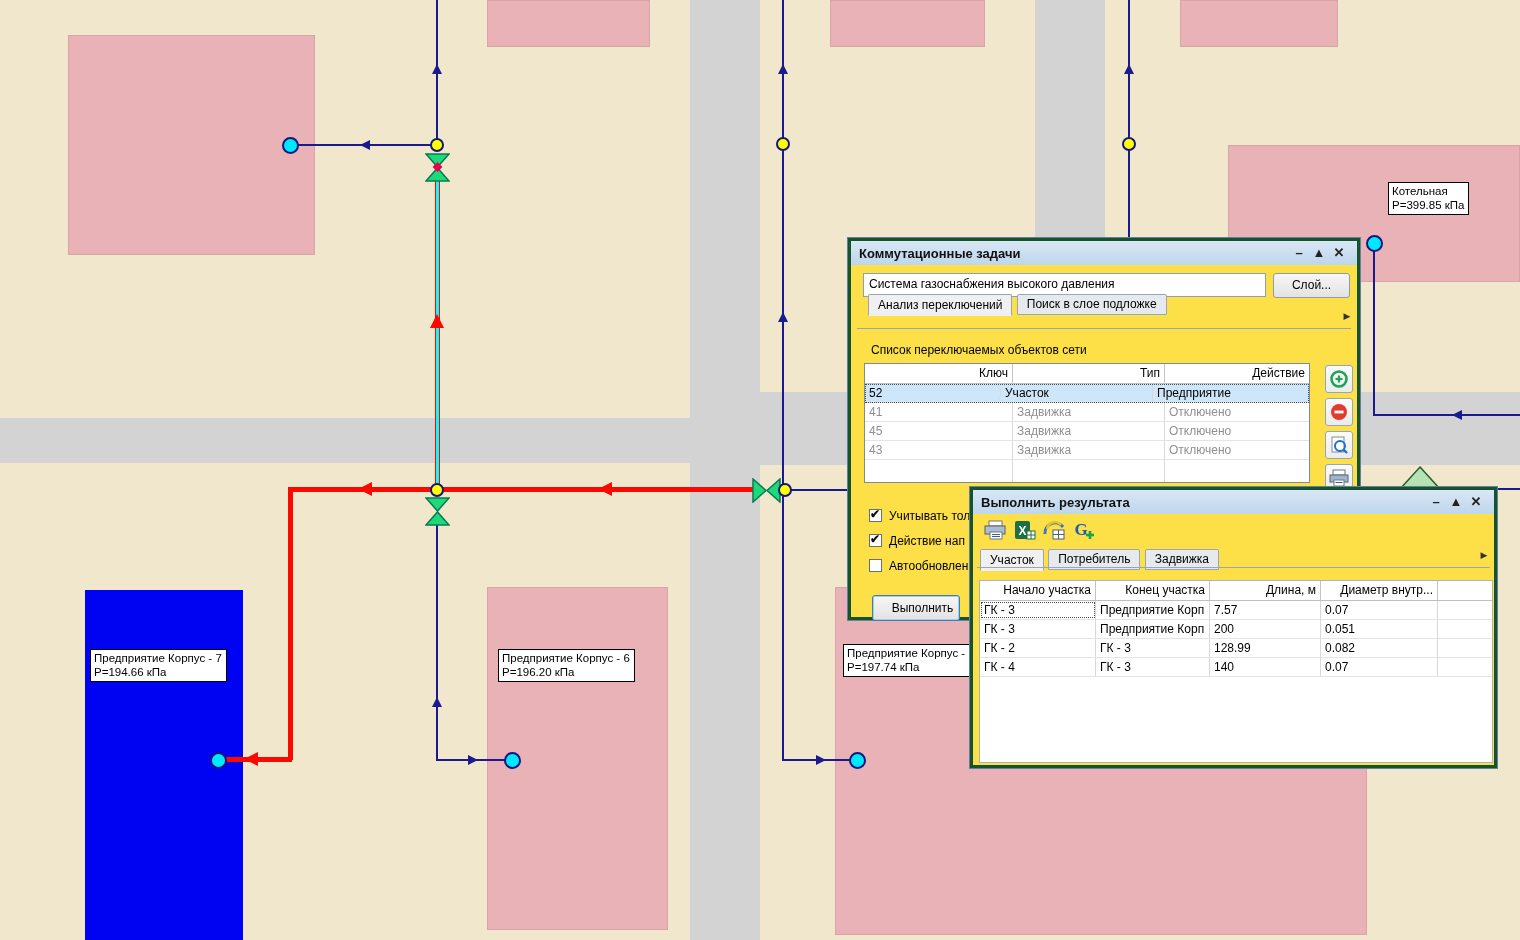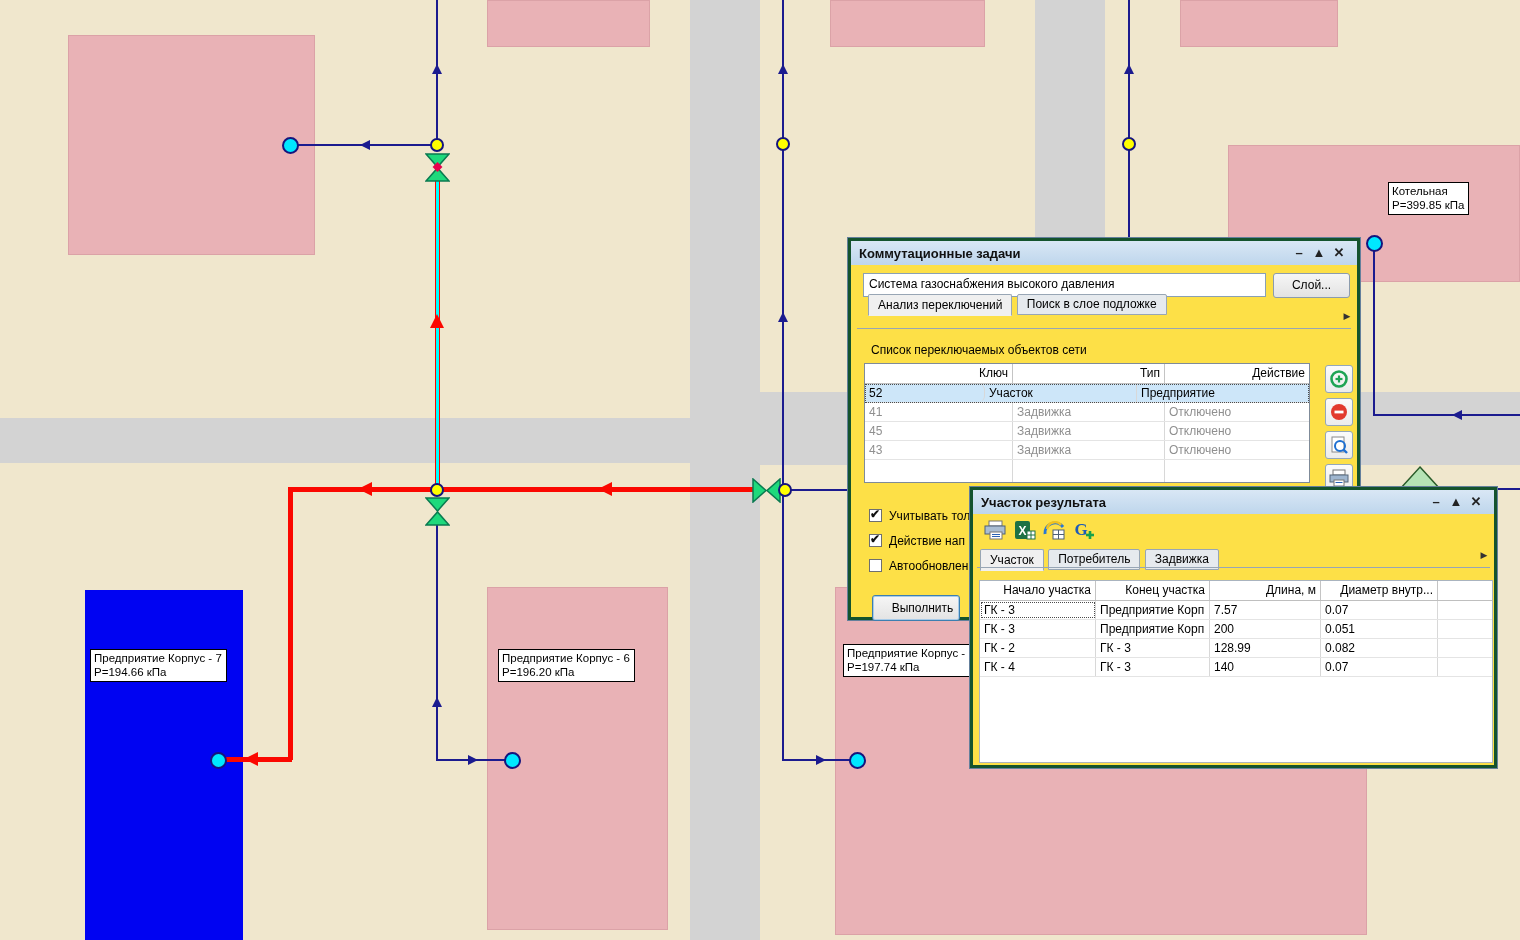--- a/index.html
+++ b/index.html
@@ -188,21 +188,21 @@
 
     <div class="label" style="left:20px;top:78px;">Список переключаемых объектов сети</div>
 
     <div class="grid" style="left:13px;top:98px;width:446px;height:120px;">
       <div class="grow ghead">
         <div class="gcell" style="width:148px;">Ключ</div>
         <div class="gcell" style="width:152px;">Тип</div>
         <div class="gcell" style="width:144px;border-right:none;">Действие</div>
       </div>
       <div class="grow rowsel">
-        <div class="gcell" style="width:120px;border-radius:6px;">52</div>
+        <div class="gcell" style="width:136px;border-radius:6px;">52</div>
         <div class="gcell" style="width:152px;">Участок</div>
         <div class="gcell" style="width:144px;border-right:none;">Предприятие</div>
       </div>
       <div class="grow rowgray">
         <div class="gcell" style="width:148px;">41</div>
         <div class="gcell" style="width:152px;">Задвижка</div>
         <div class="gcell" style="width:144px;border-right:none;">Отключено</div>
       </div>
       <div class="grow rowgray">
         <div class="gcell" style="width:148px;">45</div>
@@ -256,21 +256,21 @@
     <div class="cblabel" style="left:38px;top:269px;">Действие нап</div>
     <div class="cb" style="left:18px;top:294px;"></div>
     <div class="cblabel" style="left:38px;top:294px;">Автообновлен</div>
 
     <div class="btn btn-focus" style="left:21px;top:330px;width:88px;height:26px;line-height:24px;padding-left:13px;">Выполнить</div>
   </div>
 </div>
 
 <div class="window" style="left:970px;top:487px;width:527px;height:281px;z-index:20;">
   <div class="titlebar">
-    <span class="t">Участок результата</span>
+    <span class="t">Выполнить результата</span>
     <span class="wbtn">–</span>
     <span class="wbtn">▲</span>
     <span class="wbtn">✕</span>
   </div>
   <div class="wbody">
 
     <div class="tbicon" style="left:10px;top:5px;">
       <svg width="22" height="20">
         <rect x="5" y="1" width="13" height="5" fill="#fff" stroke="#777"></rect>
         <rect x="1" y="6" width="20" height="8" fill="#a9bdd4" stroke="#4f6077"></rect>

